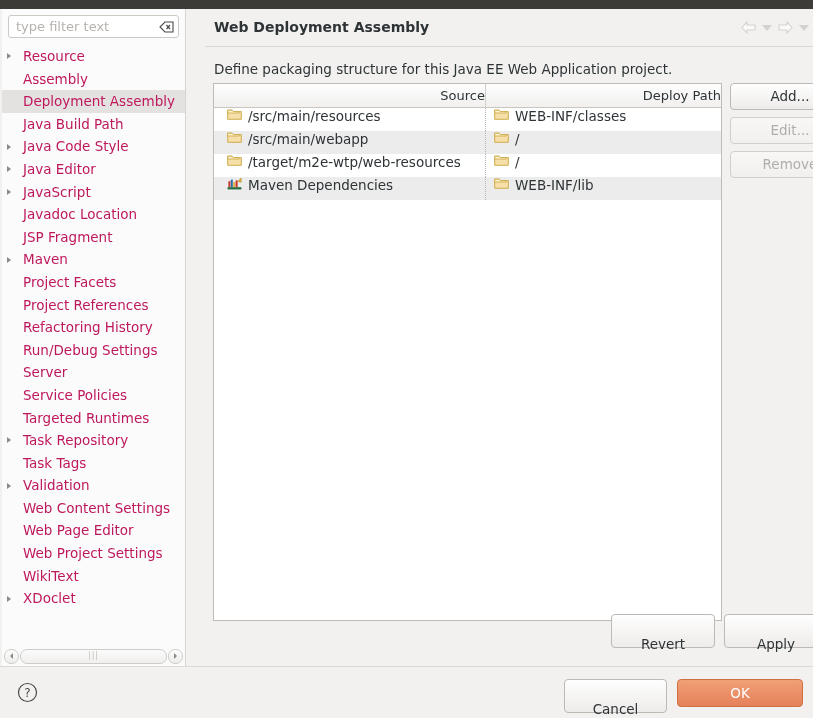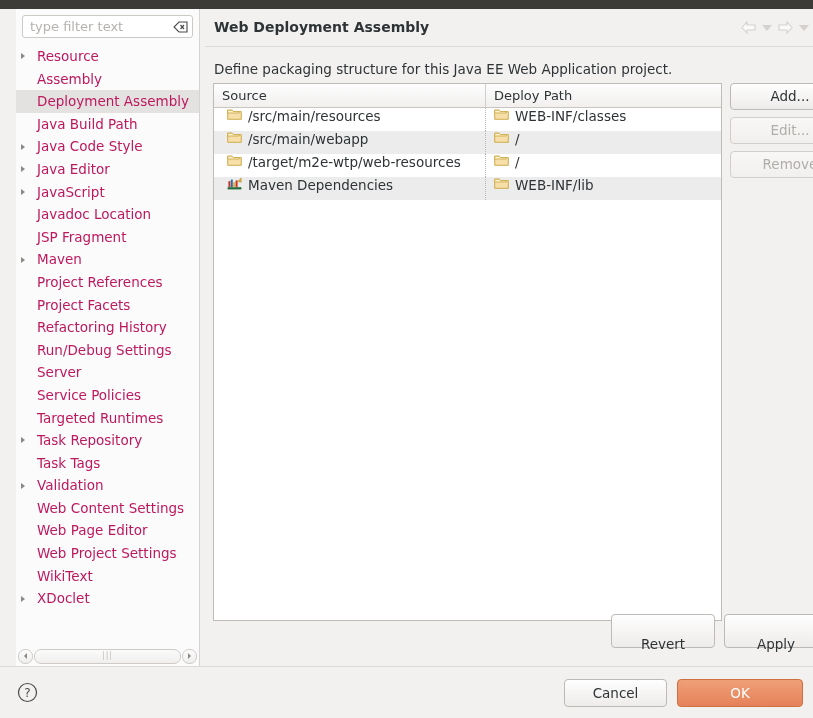--- a/index.html
+++ b/index.html
@@ -26,21 +26,21 @@
   .titlebar-strip {
     position: absolute;
     left: 0; top: 0;
     width: 813px; height: 9px;
     background: #3c3b37;
   }
 
   
   .sidebar {
     position: absolute;
-    left: 16px; top: 9px;
+    left: 2px; top: 9px;
     width: 184px;
     height: 657px;
     background: #fbfbfb;
     box-sizing: border-box;
     border-right: 1px solid #d6d3d0;
   }
   .filter-wrap {
     padding: 6px 6px 0 6px;
   }
   .filter-box {
@@ -198,20 +198,21 @@
     background: #ffffff;
     border: 1px solid #bfbcb8;
     box-sizing: border-box;
     overflow: hidden;
   }
   .thead {
     display: flex;
     height: 23px;
     background: linear-gradient(#fdfdfd, #f1f0ef);
     border-bottom: 1px solid #c9c6c2;
+    text-align: right;
   }
   .th {
     font-size: 13px;
     color: #2e3436;
     line-height: 23px;
     padding-left: 8px;
     box-sizing: border-box;
   }
   .th.src { width: 272px; border-right: 1px solid #d2cfcb; }
   .th.dep { flex: 1 1 auto; }
@@ -314,21 +315,21 @@
     width: 103px; height: 28px;
     border: 1px solid #bdbab6;
     border-radius: 4px;
     background: linear-gradient(#fefefe, #eeecea);
     font-family: inherit;
     font-size: 13.5px;
     color: #2e3436;
     line-height: 26px;
     text-align: center;
     box-sizing: border-box;
-    padding: 0;
+    padding: 16px;
   }
   .btn-ok {
     width: 126px; height: 28px;
     border: 1px solid #cf7040;
     border-radius: 4px;
     background: linear-gradient(#f0a077, #e5815a);
     font-family: inherit;
     font-size: 13.5px;
     color: #ffffff;
     line-height: 26px;
@@ -362,22 +363,22 @@
         <div class="tree-item"><span class="twisty"></span><span>Resource</span></div>
         <div class="tree-item"><span>Assembly</span></div>
         <div class="tree-item selected"><span>Deployment Assembly</span></div>
         <div class="tree-item"><span>Java Build Path</span></div>
         <div class="tree-item"><span class="twisty"></span><span>Java Code Style</span></div>
         <div class="tree-item"><span class="twisty"></span><span>Java Editor</span></div>
         <div class="tree-item"><span class="twisty"></span><span>JavaScript</span></div>
         <div class="tree-item"><span>Javadoc Location</span></div>
         <div class="tree-item"><span>JSP Fragment</span></div>
         <div class="tree-item"><span class="twisty"></span><span>Maven</span></div>
+        <div class="tree-item"><span>Project Facets</span></div>
         <div class="tree-item"><span>Project References</span></div>
-        <div class="tree-item"><span>Project Facets</span></div>
         <div class="tree-item"><span>Refactoring History</span></div>
         <div class="tree-item"><span>Run/Debug Settings</span></div>
         <div class="tree-item"><span>Server</span></div>
         <div class="tree-item"><span>Service Policies</span></div>
         <div class="tree-item"><span>Targeted Runtimes</span></div>
         <div class="tree-item"><span class="twisty"></span><span>Task Repository</span></div>
         <div class="tree-item"><span>Task Tags</span></div>
         <div class="tree-item"><span class="twisty"></span><span>Validation</span></div>
         <div class="tree-item"><span>Web Content Settings</span></div>
         <div class="tree-item"><span>Web Page Editor</span></div>

